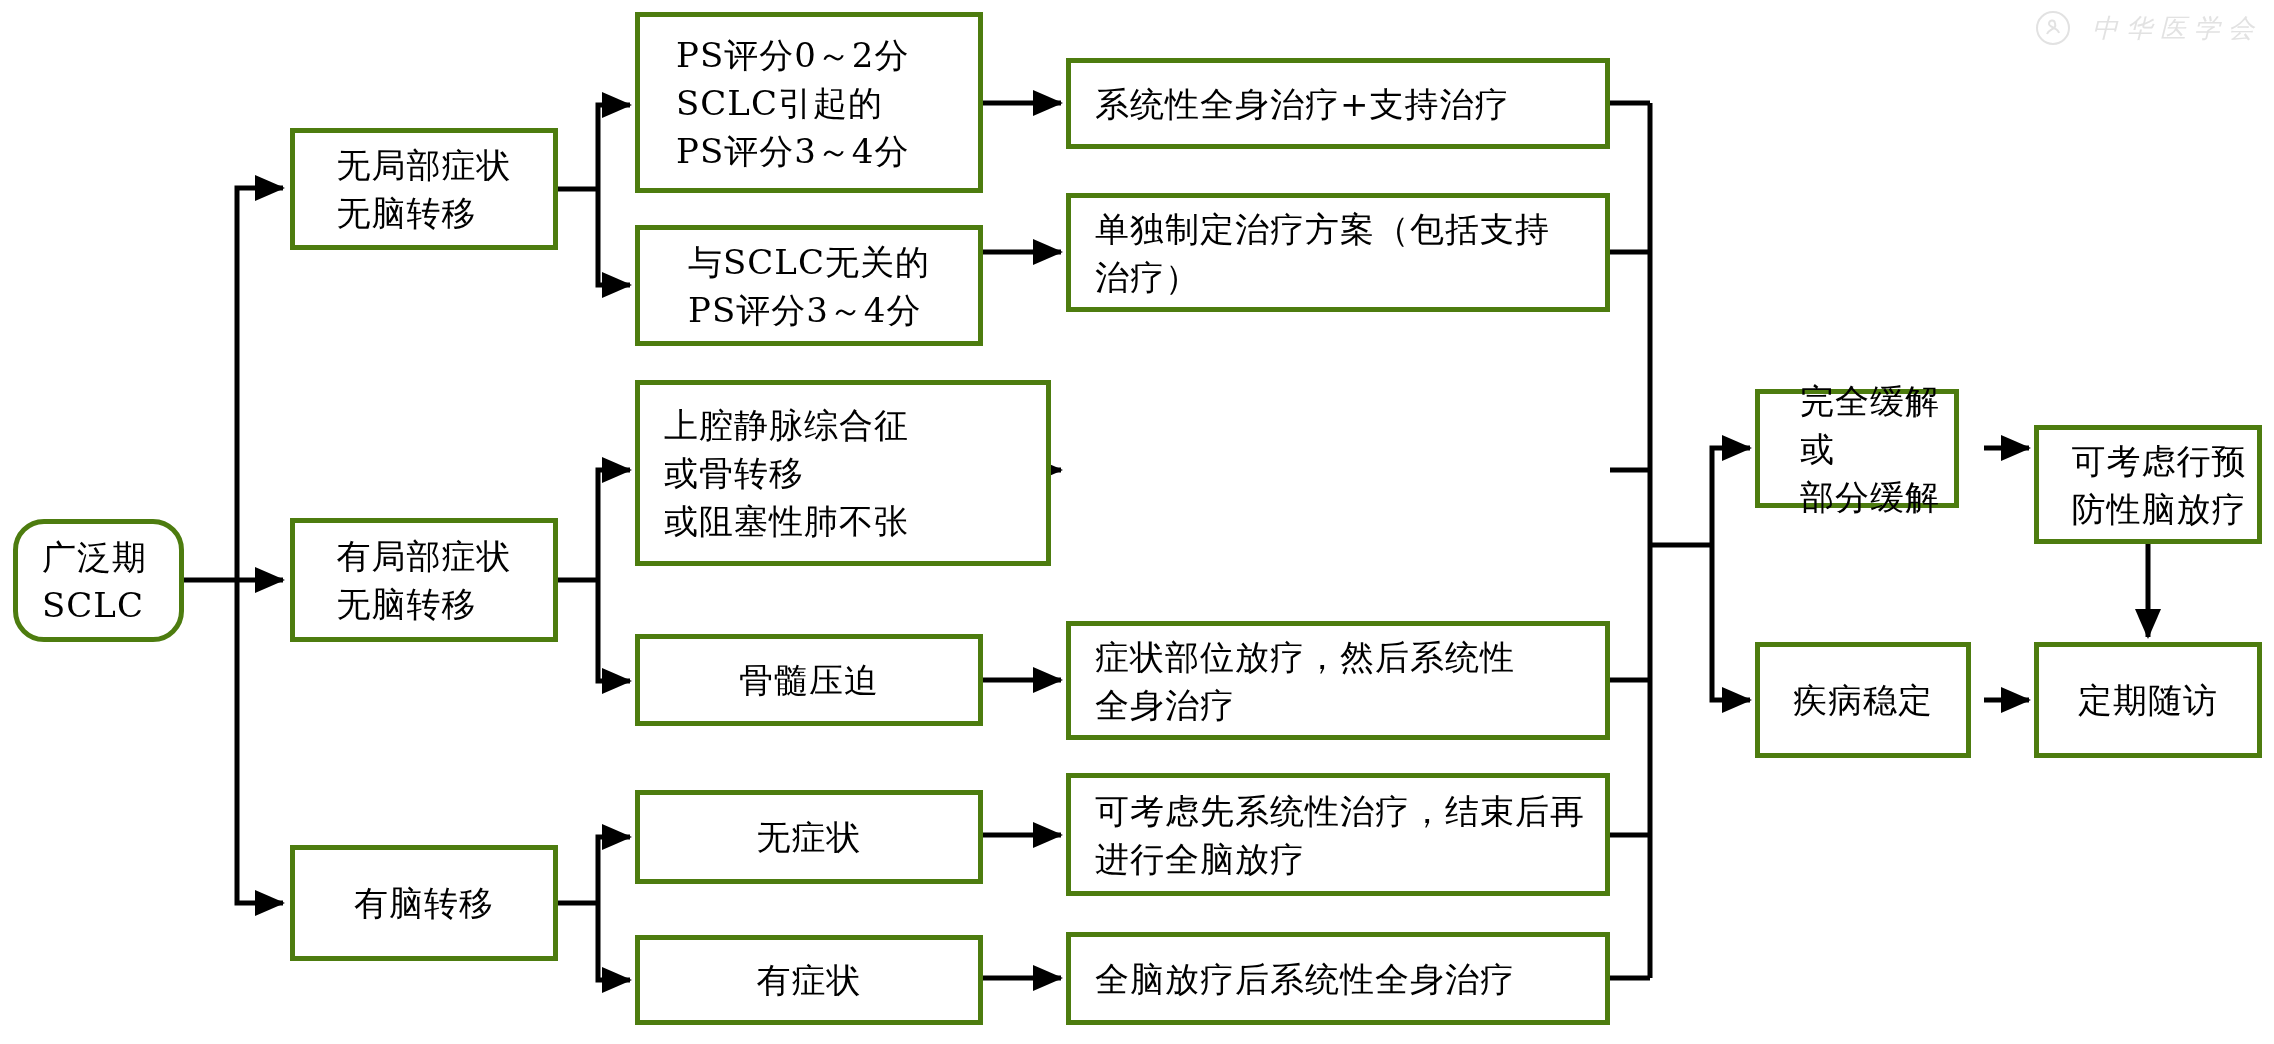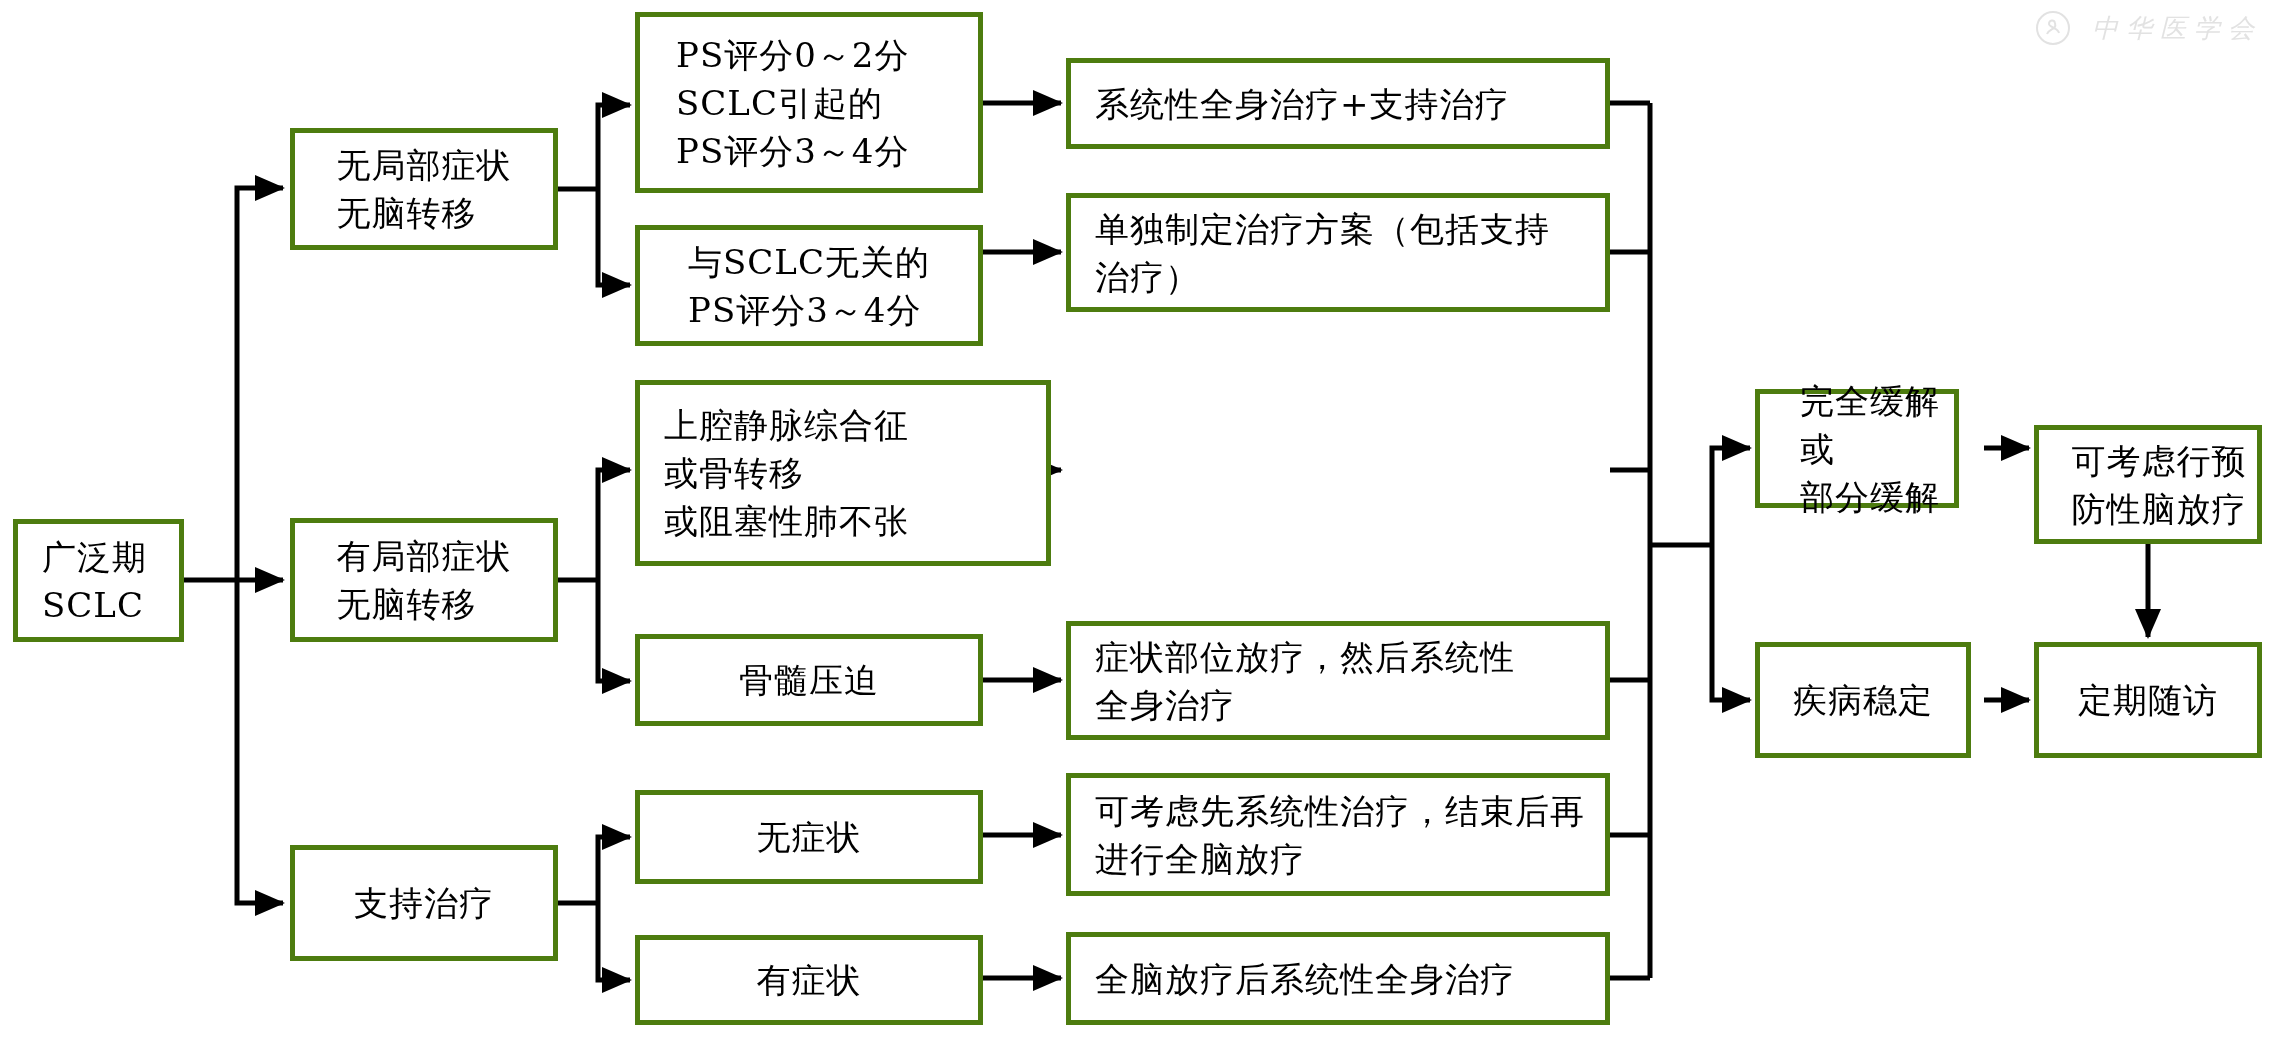--- a/index.html
+++ b/index.html
@@ -20,21 +20,21 @@
     align-items:center;
     font-size:34px;
     line-height:48px;
     white-space:pre-line;
     letter-spacing:1px;
   }
   .c{justify-content:center;text-align:center;}
   .l{justify-content:flex-start;text-align:left;padding-left:24px;padding-right:10px;}
   .lc{justify-content:center;text-align:left;}
   
-  .n-root {left:13px;  top:519px; width:171px; height:123px;}
+  .n-root {left:13px;  top:519px; width:171px; height:123px;border-radius:31px;}
   .n-cat1 {left:290px; top:128px; width:268px; height:122px;}
   .n-cat2 {left:290px; top:518px; width:268px; height:124px;}
   .n-cat3 {left:290px; top:845px; width:268px; height:116px;}
   .n-sub1a{left:635px; top:12px;  width:348px; height:181px; padding-left:36px;}
   .n-sub1b{left:635px; top:225px; width:348px; height:121px;}
   .n-sub2a{left:635px; top:380px; width:416px; height:186px; }
   .n-sub2b{left:635px; top:634px; width:348px; height:92px;justify-content:center;}
   .n-sub3a{left:635px; top:790px; width:348px; height:94px;}
   .n-sub3b{left:635px; top:935px; width:348px; height:90px;}
   .n-tx1  {left:1066px;top:58px;  width:544px; height:91px;}
@@ -118,21 +118,21 @@
 
   <div class="node n-cat1 lc">
     <span>无局部症状
 无脑转移</span>
   </div>
   <div class="node n-cat2 lc">
     <span>有局部症状
 无脑转移</span>
   </div>
   <div class="node n-cat3 c">
-    <span>支持治疗</span>
+    <span>有脑转移</span>
   </div>
 
   <div class="node n-sub1a l">
     <span>PS评分0～2分
 SCLC引起的
 PS评分3～4分</span>
   </div>
   <div class="node n-sub1b lc">
     <span>与SCLC无关的
 PS评分3～4分</span>

